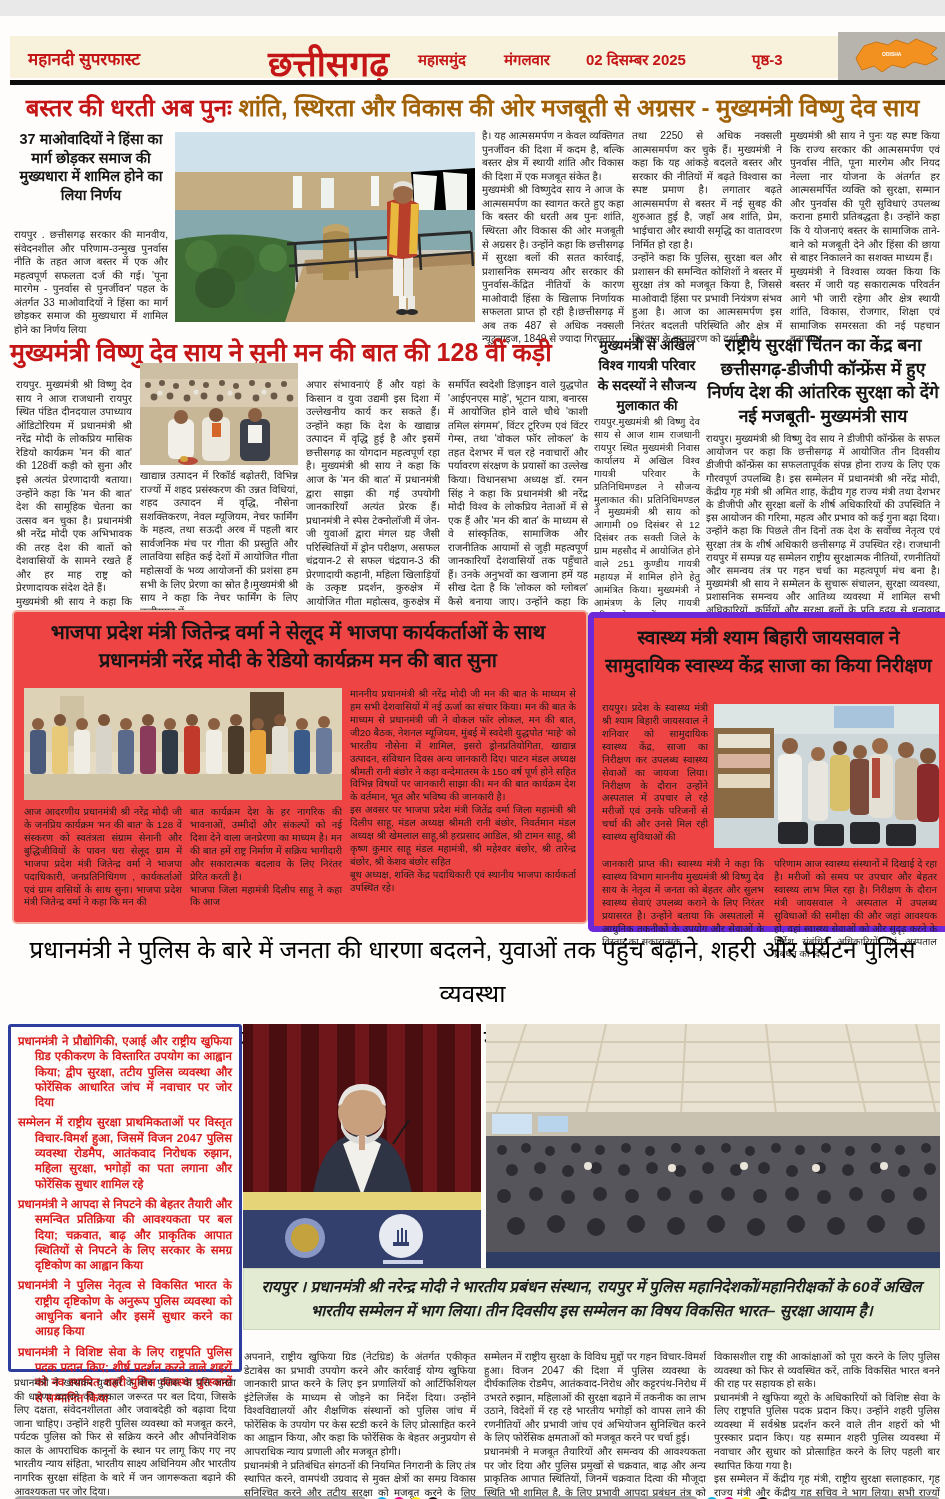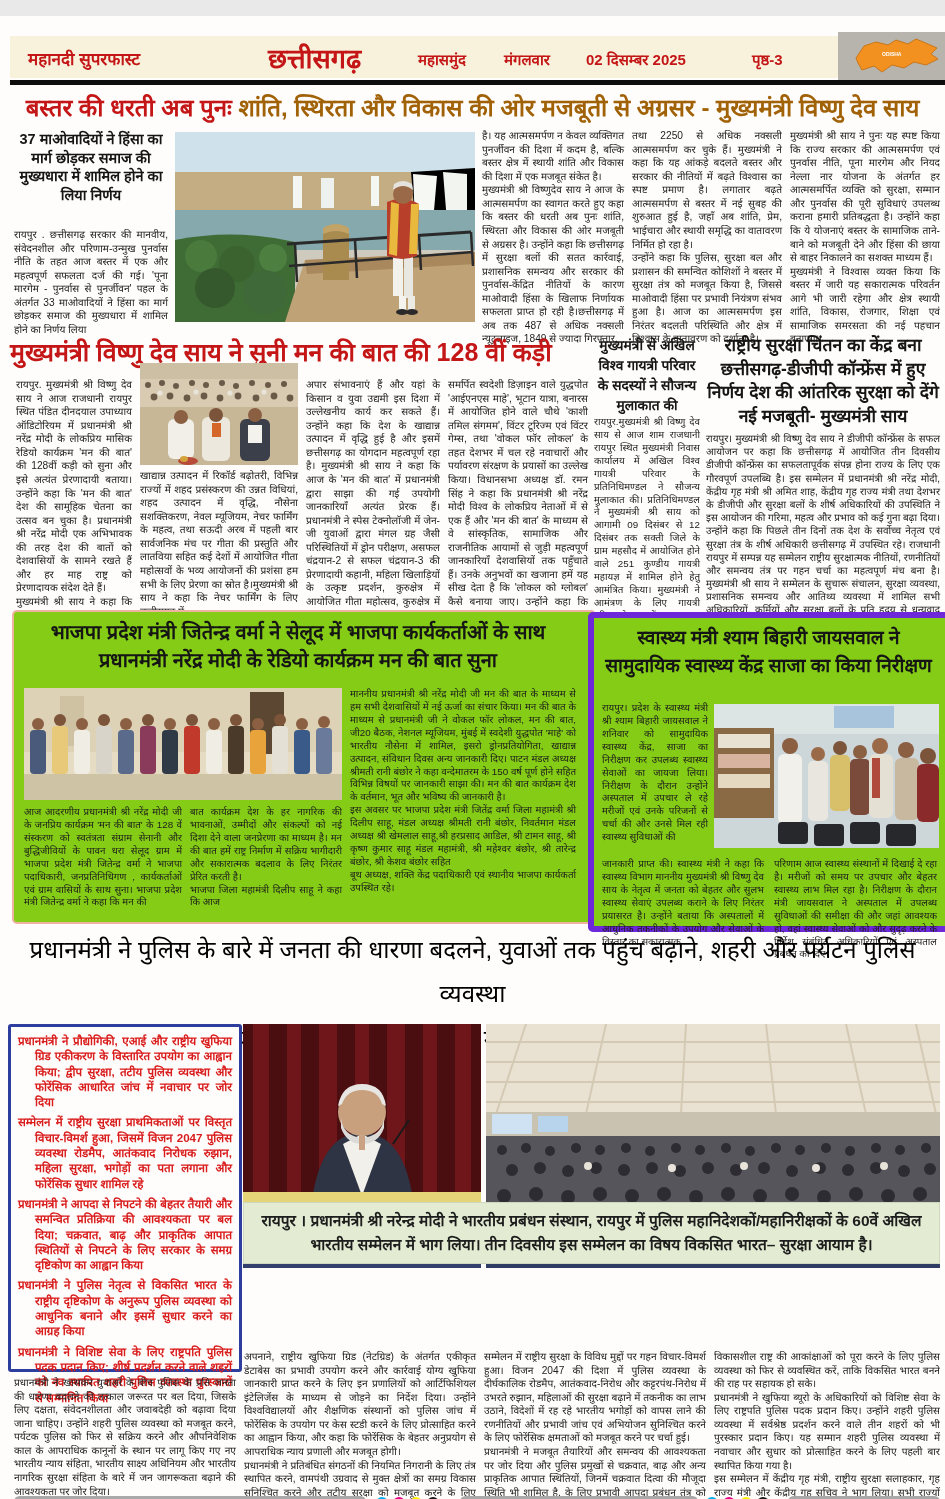--- a/index.html
+++ b/index.html
@@ -9,36 +9,36 @@
   .red{color:#c41616;}
   .body-text{font-size:10.2px;line-height:1.33;text-align:justify;color:#1c1c1c;white-space:pre-line;}
   .small-text{font-size:9.8px;line-height:1.32;text-align:justify;color:#1c1c1c;white-space:pre-line;}
   .headline-xl{font-weight:normal;color:#000000;}
   .masthead-band{background:#f8f2dd;}
   .mast-item{font-weight:bold;color:#c41616;white-space:nowrap;}
   .rule{background:#0d0d0d;}
   .photo{overflow:hidden;background:#cfcabe;}
   .photo svg{display:block;width:100%;height:100%;}
   .subhead{font-weight:bold;color:#151515;text-align:center;line-height:1.28;}
-  .box{border-radius:5px;background:#84cc16;padding-left:8px;}
+  .box{border-radius:5px;background:#ef4444;}
   .bullet{font-size:11.6px;font-weight:bold;color:#d91c1c;line-height:1.32;text-align:justify;
           padding-left:17px;text-indent:-17px;margin:0 0 5px 0;white-space:normal;}
   .caption-box{background:#e3ecd3;border:1px solid #cdd9bd;color:#1d1d1d;font-weight:bold;
                text-align:center;}
   .bar{background:#a9a9a9;border-radius:6px;height:11px;}
   .dot{width:12px;height:12px;border-radius:50%;display:inline-block;margin-right:5px;}
 </style>
 </head>
 <body>
 
 <div class="page">
 
   <div class="abs masthead-band" style="left:10px;top:20px;width:828px;height:42px;"></div>
   <div class="abs mast-item" style="left:28px;top:31px;font-size:17px;">महानदी सुपरफास्ट</div>
-  <div class="abs mast-item" style="left:268px;top:23px;font-size:27px;">छत्तीसगढ़</div>
+  <div class="abs mast-item" style="left:268px;top:23px;font-size:35px;">छत्तीसगढ़</div>
   <div class="abs mast-item" style="left:418px;top:33px;font-size:15px;">महासमुंद</div>
   <div class="abs mast-item" style="left:504px;top:33px;font-size:15px;">मंगलवार</div>
   <div class="abs mast-item" style="left:586px;top:33px;font-size:15px;">02  दिसम्बर  2025</div>
   <div class="abs mast-item" style="left:752px;top:33px;font-size:15px;">पृष्ठ-3</div>
   <div class="abs" style="left:838px;top:16px;width:107px;height:48px;background:#b7b4ae;">
     <svg viewBox="0 0 107 48">
       <polygon points="18,26 26,14 38,10 50,13 58,8 70,12 78,7 90,12 99,16 93,22 100,27 88,33 76,30 66,36 54,33 44,40 36,34 24,38 20,31" fill="#f29120" stroke="#c8761a" stroke-width="1"></polygon>
       <text x="44" y="24" font-size="5" fill="#ffffff" font-weight="bold">ODISHA</text>
     </svg>
   </div>
@@ -381,21 +381,21 @@
         <circle cx="102" cy="142" r="4"></circle>
           <circle cx="186" cy="144" r="4"></circle>
           <circle cx="258" cy="142" r="4"></circle>
           <circle cx="330" cy="144" r="4"></circle>
           <circle cx="398" cy="142" r="4"></circle>
       </g>
       <rect x="0" y="228" width="454" height="16" fill="#2f3c64"></rect>
     </svg>
   </div>
 
-  <div class="abs caption-box" style="left:243px;top:1186px;width:697px;height:62px;font-size:15.5px;line-height:1.55;padding:6px 12px;box-sizing:border-box;">रायपुर । प्रधानमंत्री श्री नरेन्द्र मोदी ने भारतीय प्रबंधन संस्थान, रायपुर में पुलिस महानिदेशकों/महानिरीक्षकों के 60वें अखिल भारतीय सम्मेलन में भाग लिया। तीन दिवसीय इस सम्मेलन का विषय विकसित भारत– सुरक्षा आयाम है।</div>
+  <div class="abs caption-box" style="left:243px;top:1252px;width:697px;height:62px;font-size:15.5px;line-height:1.55;padding:6px 12px;box-sizing:border-box;font-style:italic;">रायपुर । प्रधानमंत्री श्री नरेन्द्र मोदी ने भारतीय प्रबंधन संस्थान, रायपुर में पुलिस महानिदेशकों/महानिरीक्षकों के 60वें अखिल भारतीय सम्मेलन में भाग लिया। तीन दिवसीय इस सम्मेलन का विषय विकसित भारत– सुरक्षा आयाम है।</div>
 
   <div class="abs body-text" style="left:14px;top:1360px;width:222px;height:118px;">प्रधानमंत्री ने खासकर युवाओं के बीच पुलिस के प्रति जनता की धारणा बदलने की तत्काल जरूरत पर बल दिया, जिसके लिए दक्षता, संवेदनशीलता और जवाबदेही को बढ़ावा दिया जाना चाहिए। उन्होंने शहरी पुलिस व्यवस्था को मजबूत करने, पर्यटक पुलिस को फिर से सक्रिय करने और औपनिवेशिक काल के आपराधिक कानूनों के स्थान पर लागू किए गए नए भारतीय न्याय संहिता, भारतीय साक्ष्य अधिनियम और भारतीय नागरिक सुरक्षा संहिता के बारे में जन जागरूकता बढ़ाने की आवश्यकता पर जोर दिया।
 प्रधानमंत्री ने राज्य और केंद्र शासित प्रदेशों की पुलिस और व्यापक प्रशासन को निर्जन द्वीपों को एकीकृत करने के लिए नवीन रणनीतियां</div>
   <div class="abs body-text" style="left:244px;top:1334px;width:232px;height:144px;">अपनाने, राष्ट्रीय खुफिया ग्रिड (नेटग्रिड) के अंतर्गत एकीकृत डेटाबेस का प्रभावी उपयोग करने और कार्रवाई योग्य खुफिया जानकारी प्राप्त करने के लिए इन प्रणालियों को आर्टिफिशियल इंटेलिजेंस के माध्यम से जोड़ने का निर्देश दिया। उन्होंने विश्वविद्यालयों और शैक्षणिक संस्थानों को पुलिस जांच में फोरेंसिक के उपयोग पर केस स्टडी करने के लिए प्रोत्साहित करने का आह्वान किया, और कहा कि फोरेंसिक के बेहतर अनुप्रयोग से आपराधिक न्याय प्रणाली और मजबूत होगी।
 प्रधानमंत्री ने प्रतिबंधित संगठनों की नियमित निगरानी के लिए तंत्र स्थापित करने, वामपंथी उग्रवाद से मुक्त क्षेत्रों का समग्र विकास सुनिश्चित करने और तटीय सुरक्षा को मजबूत करने के लिए नवोन्मेषी मॉडल अपनाने के महत्व पर जोर दिया। प्रधानमंत्री ने इस बात पर जोर दिया कि नशीली दवाओं के दुरुपयोग से निपटने के लिए एक समग्र सरकारी दृष्टिकोण की आवश्यकता है, जिसमें प्रवर्तन, पुनर्वास और सामुदायिक स्तर पर हस्तक्षेप एक साथ किया जाए।</div>
   <div class="abs body-text" style="left:484px;top:1334px;width:222px;height:144px;">सम्मेलन में राष्ट्रीय सुरक्षा के विविध मुद्दों पर गहन विचार-विमर्श हुआ। विजन 2047 की दिशा में पुलिस व्यवस्था के दीर्घकालिक रोडमैप, आतंकवाद-निरोध और कट्टरपंथ-निरोध में उभरते रुझान, महिलाओं की सुरक्षा बढ़ाने में तकनीक का लाभ उठाने, विदेशों में रह रहे भारतीय भगोड़ों को वापस लाने की रणनीतियों और प्रभावी जांच एवं अभियोजन सुनिश्चित करने के लिए फोरेंसिक क्षमताओं को मजबूत करने पर चर्चा हुई।
 प्रधानमंत्री ने मजबूत तैयारियों और समन्वय की आवश्यकता पर जोर दिया और पुलिस प्रमुखों से चक्रवात, बाढ़ और अन्य प्राकृतिक आपात स्थितियों, जिनमें चक्रवात दित्वा की मौजूदा स्थिति भी शामिल है, के लिए प्रभावी आपदा प्रबंधन तंत्र को मजबूत करने का आग्रह किया। उन्होंने जोर देकर कहा कि ऐसी घटनाओं के दौरान जीवन की रक्षा और न्यूनतम व्यवधान सुनिश्चित करने के लिए सक्रिय योजना, तत्क्षण समन्वय, त्वरित प्रतिक्रिया और समग्र सरकारी दृष्टिकोण आवश्यक हैं।
 अपने संबोधन में प्रधानमंत्री ने पुलिस नेतृत्व से आह्वान किया कि ये</div>
   <div class="abs body-text" style="left:714px;top:1334px;width:226px;height:144px;">विकासशील राष्ट्र की आकांक्षाओं को पूरा करने के लिए पुलिस व्यवस्था को फिर से व्यवस्थित करें, ताकि विकसित भारत बनने की राह पर सहायक हो सके।
 प्रधानमंत्री ने खुफिया ब्यूरो के अधिकारियों को विशिष्ट सेवा के लिए राष्ट्रपति पुलिस पदक प्रदान किए। उन्होंने शहरी पुलिस व्यवस्था में सर्वश्रेष्ठ प्रदर्शन करने वाले तीन शहरों को भी पुरस्कार प्रदान किए। यह सम्मान शहरी पुलिस व्यवस्था में नवाचार और सुधार को प्रोत्साहित करने के लिए पहली बार स्थापित किया गया है।

